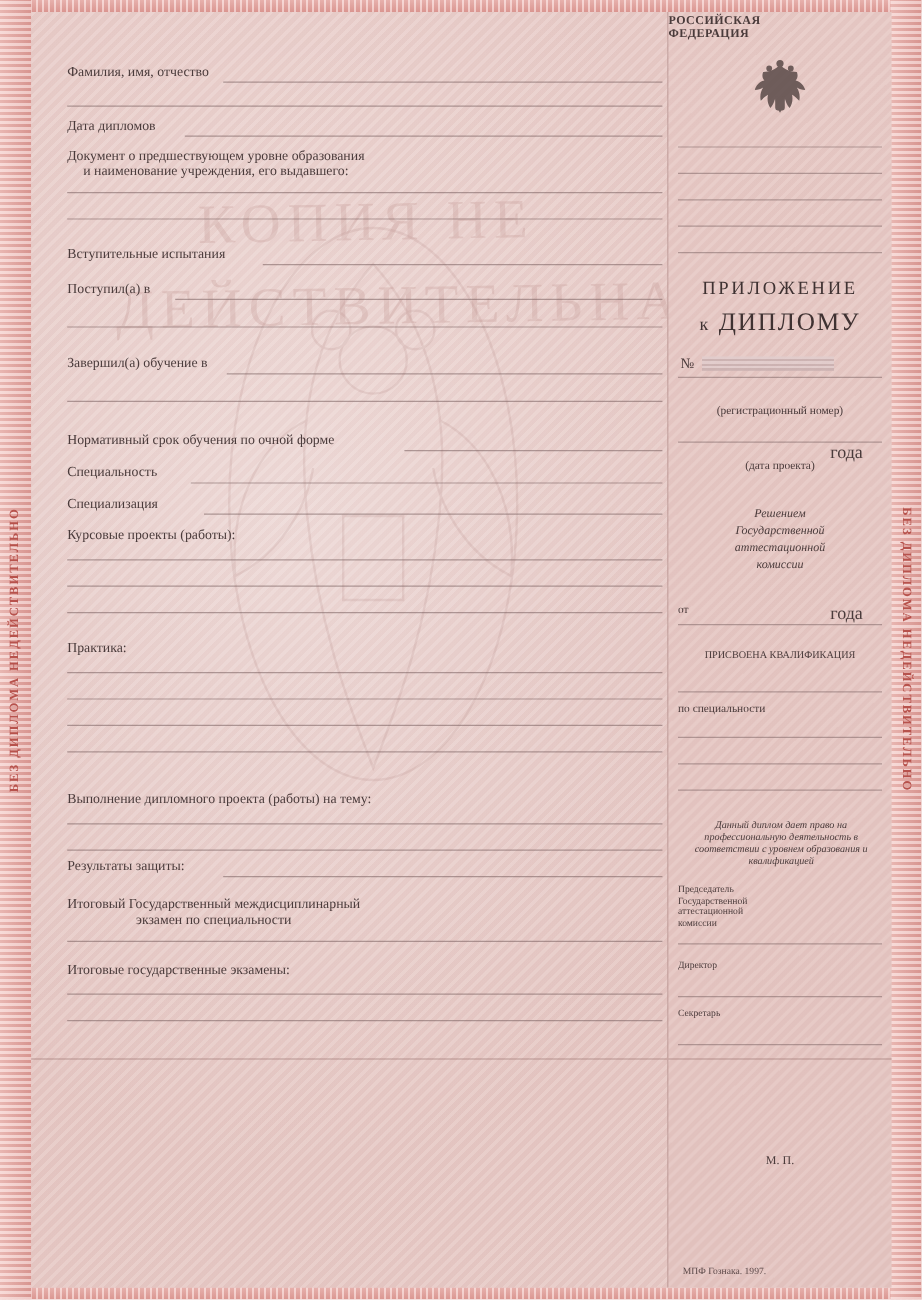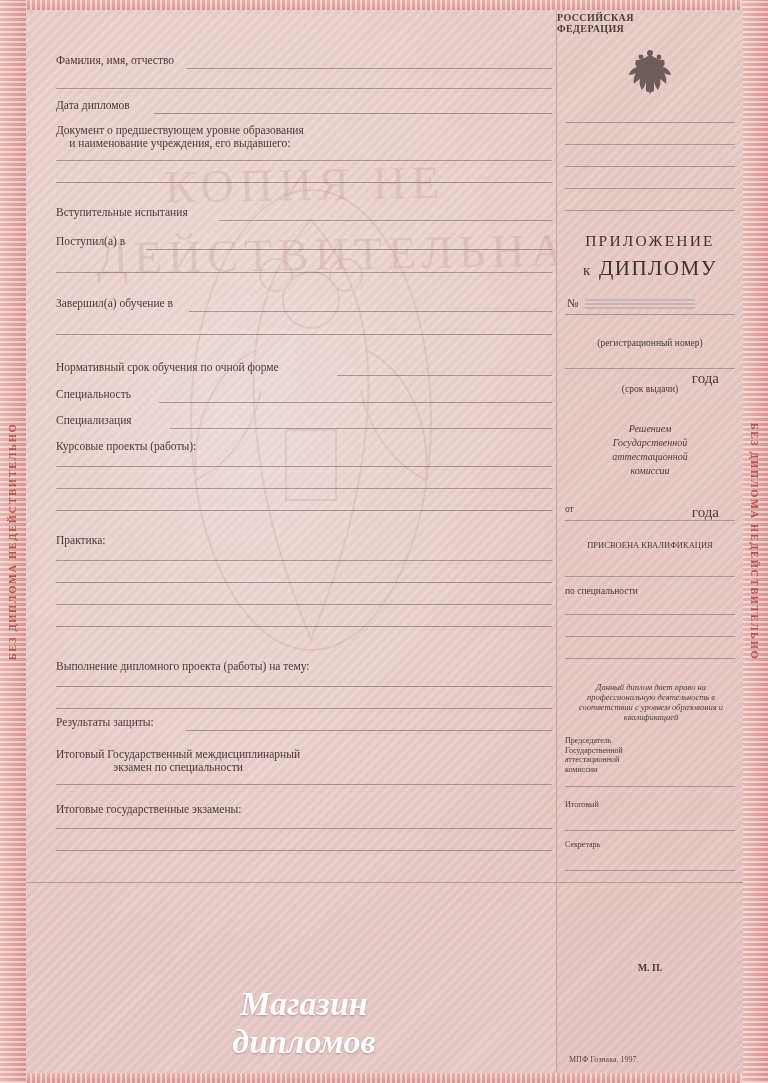--- a/index.html
+++ b/index.html
@@ -260,21 +260,20 @@
     line-height: 10px;
     text-align: center;
     color: #4a3b3b;
   }
   .mp {
     position: absolute;
     left: 0; top: 952px; width: 186px;
     text-align: center;
     font-size: 10px;
     color: #4a3b3b;
-    font-weight: bold;
   }
   .footer-left {
     position: absolute;
     left: 30px; top: 1107px;
     font-style: italic;
     font-size: 9.5px;
     color: #5a4848;
   }
   .footer-right {
     position: absolute;
@@ -388,24 +387,20 @@
     <div class="field" style="left:30px; top:738px;">Итоговый Государственный междисциплинарный
 экзамен по специальности</div>
     <div class="rule" style="left:30px; top:774px; width:496px;"></div>
 
     <div class="field" style="left:30px; top:793px;">Итоговые государственные экзамены:</div>
     <div class="rule" style="left:30px; top:818px; width:496px;"></div>
     <div class="rule" style="left:30px; top:840px; width:496px;"></div>
 
     <div class="sep-line"></div>
 
-    <div class="watermark-shop">
-      <div>Магазин</div>
-      <div>дипломов</div>
-    </div>
 
     <div class="footer-left">Продолжение на обороте</div>
   </div>
 
   <div class="right-col">
 
     <div class="rc-head">
       <div>РОССИЙСКАЯ</div>
       <div>ФЕДЕРАЦИЯ</div>
     </div>
@@ -432,21 +427,21 @@
       <span>ДИПЛОМУ</span>
     </div>
 
     <div class="rc-num">№</div>
     <div class="rc-num-box"></div>
     <div class="rc-rule" style="top:304px;"></div>
 
     <div class="rc-center" style="top:328px;">(регистрационный номер)</div>
     <div class="rc-rule" style="top:358px;"></div>
     <div class="rc-right" style="top:360px;">года</div>
-    <div class="rc-center" style="top:374px;">(срок выдачи)</div>
+    <div class="rc-center" style="top:374px;">(дата проекта)</div>
 
     <div class="rc-italic" style="top:412px;">Решением</div>
     <div class="rc-italic" style="top:426px;">Государственной</div>
     <div class="rc-italic" style="top:440px;">аттестационной</div>
     <div class="rc-italic" style="top:454px;">комиссии</div>
 
     <div class="rc-label" style="top:494px;">от</div>
     <div class="rc-right" style="top:494px;">года</div>
     <div class="rc-rule" style="top:510px;"></div>
 
@@ -462,21 +457,21 @@
 на профессиональную деятельность
 в соответствии с уровнем
 образования и квалификацией</div>
 
     <div class="rc-small-left" style="top:726px; white-space:pre-line;">Председатель
 Государственной
 аттестационной
 комиссии</div>
     <div class="rc-rule" style="top:776px;"></div>
 
-    <div class="rc-small-left" style="top:790px;">Итоговый</div>
+    <div class="rc-small-left" style="top:790px;">Директор</div>
     <div class="rc-rule" style="top:820px;"></div>
 
     <div class="rc-small-left" style="top:830px;">Секретарь</div>
     <div class="rc-rule" style="top:860px;"></div>
 
     <div class="sep-line-right"></div>
 
     <div class="mp">М. П.</div>
 
     <div class="footer-right">МПФ Гознака. 1997.</div>

